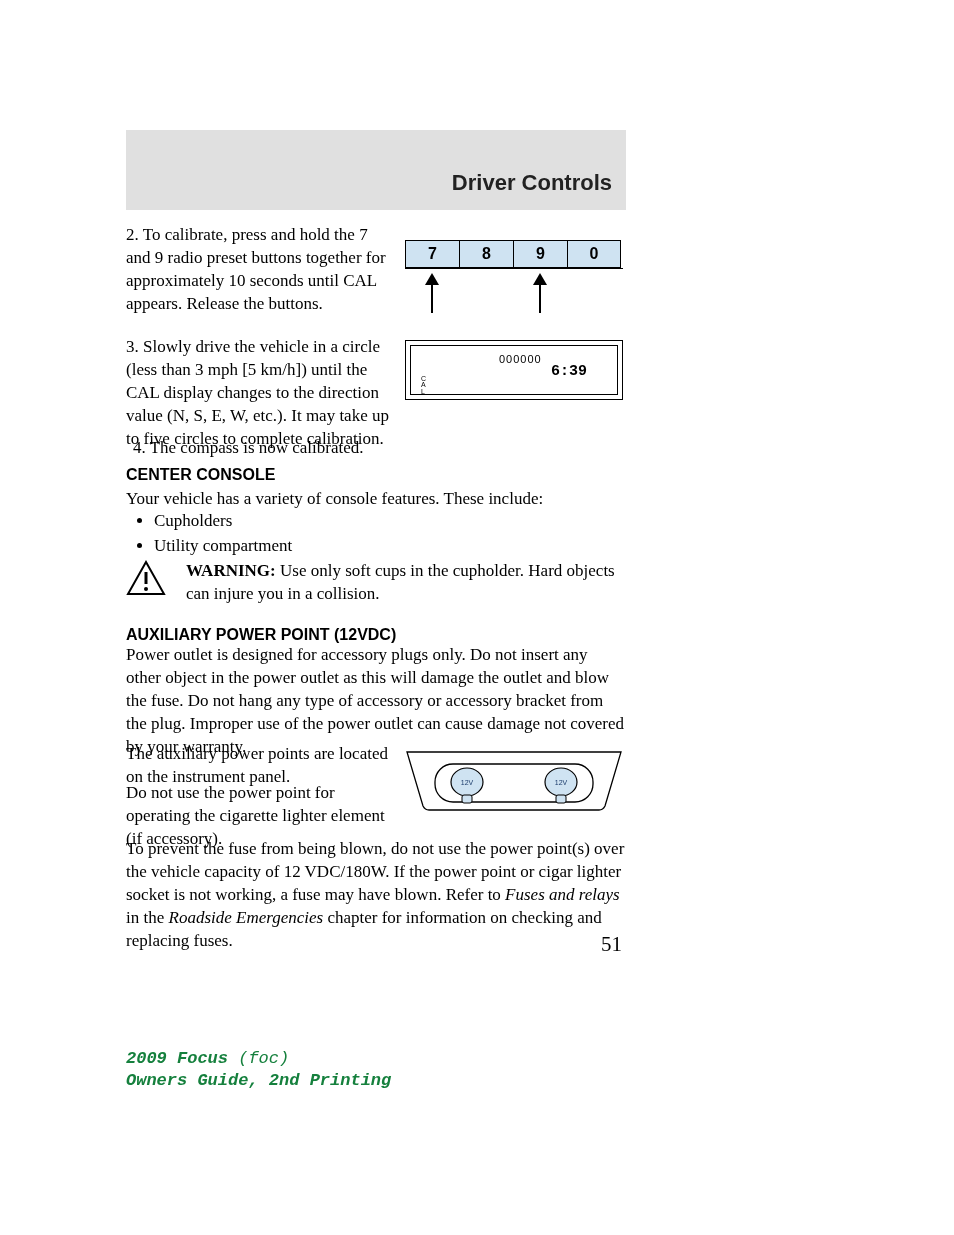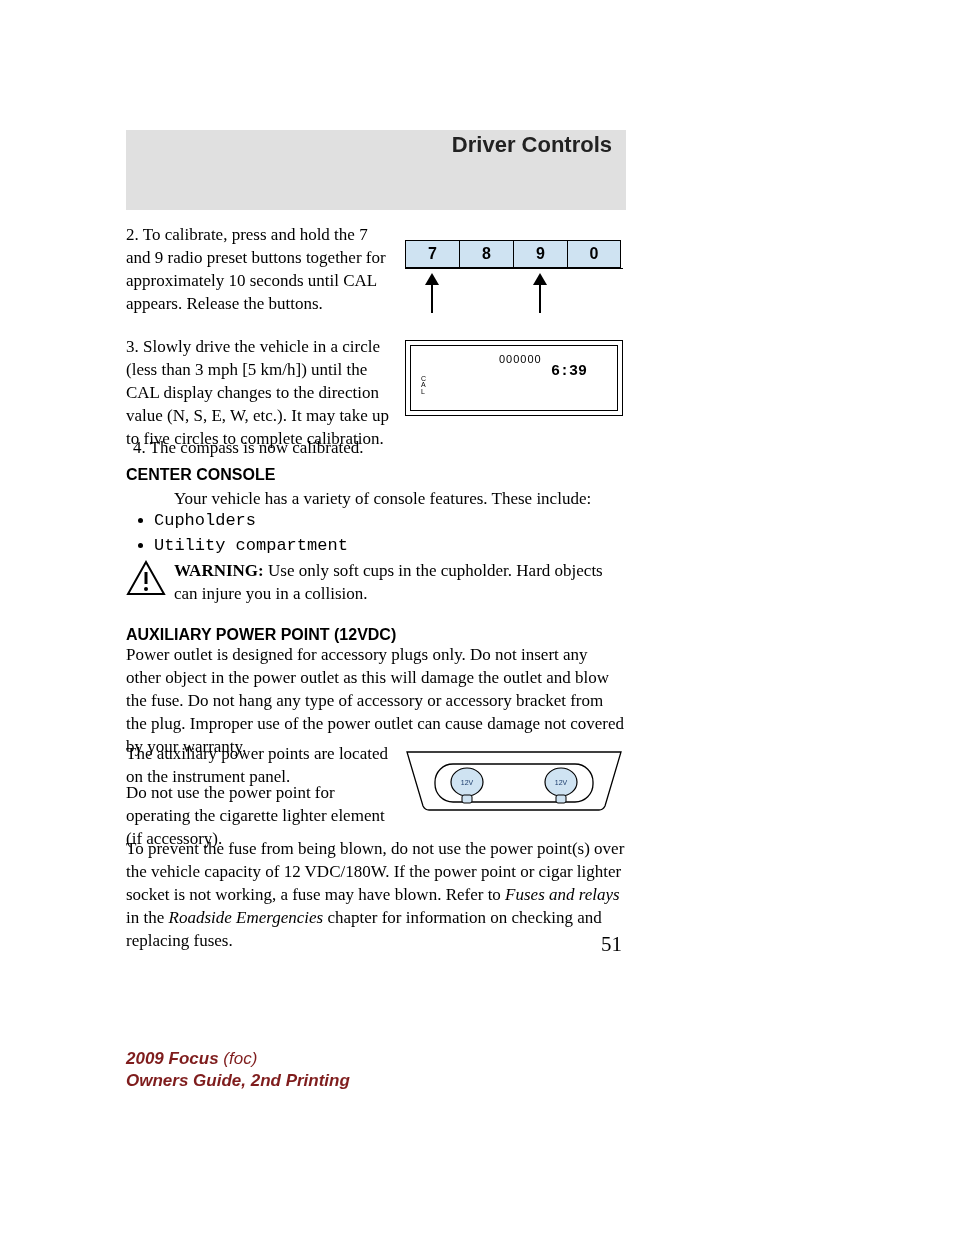--- a/index.html
+++ b/index.html
@@ -14,21 +14,21 @@
     position: relative;
   }
   .header-box {
     position: absolute;
     left: 126px;
     top: 130px;
     width: 500px;
     height: 80px;
     background: #e0e0e0;
     display: flex;
-    align-items: flex-start;
+    align-items: flex-end;
     justify-content: flex-end;
     padding: 0 14px 12px 0;
   }
   .header-title {
     font-family: Arial, Helvetica, sans-serif;
     font-weight: bold;
     font-size: 22px;
     color: #222;
   }
   .content {
@@ -38,53 +38,53 @@
   }
   .step2 { top: 224px; }
   .step3 { top: 336px; }
   .step4 { top: 437px; margin-left: 7px; }
   .h2 {
     font-family: Arial, Helvetica, sans-serif;
     font-weight: bold;
     font-size: 16px;
   }
   .center-console { top: 464px; }
-  .cc-intro { top: 488px; margin-left: 48px; }
+  .cc-intro { top: 488px; }
   .bullets { top: 508px; left: 140px; width: 486px; }
-  .bullets li { margin: 2px 0 2px 14px; list-style: disc; font-family: Liberation Mono, monospace; }
+  .bullets li { margin: 2px 0 2px 14px; list-style: disc; }
   .warning-row {
     position: absolute;
     left: 126px;
     top: 560px;
     width: 500px;
     display: flex;
     align-items: flex-start;
-    gap: 8px;
+    gap: 20px;
   }
   .warn-icon {
     width: 40px; height: 36px; flex-shrink: 0;
   }
   .aux-heading { top: 624px; }
   .aux-bold { top: 644px; font-weight: normal; font-family: Georgia, serif; }
   .aux-para1 { top: 743px; width: 270px; }
   .aux-para2 { top: 782px; width: 270px; }
   .aux-para3 { top: 838px; }
   .page-num {
     position: absolute;
     right: 332px;
     top: 930px;
     font-size: 21px;
   }
   .footer {
     position: absolute;
     left: 126px;
     top: 1048px;
-    font-family: Liberation Sans, sans-serif;
+    font-family: Liberation Mono, monospace;
     font-size: 17px;
-    color: #7f1d1d;
+    color: #15803d;
     line-height: 1.3;
   }
   .footer .bi { font-weight: bold; font-style: italic; }
   .footer .i { font-style: italic; }
   .italic { font-style: italic; }
   .bold { font-weight: bold; }
 
   
   .fig1 {
     position: absolute;
@@ -124,21 +124,21 @@
     border-right: 7px solid transparent;
     border-bottom: 12px solid #000;
   }
 
   
   .fig2 {
     position: absolute;
     left: 405px;
     top: 340px;
     width: 218px;
-    height: 76px;
+    height: 60px;
     border: 1px solid #000;
     position: absolute;
   }
   .fig2-inner {
     position: absolute;
     left: 4px; top: 4px; right: 4px; bottom: 4px;
     border: 1px solid #000;
   }
   .fig2 .odo {
     letter-spacing: 1px;

